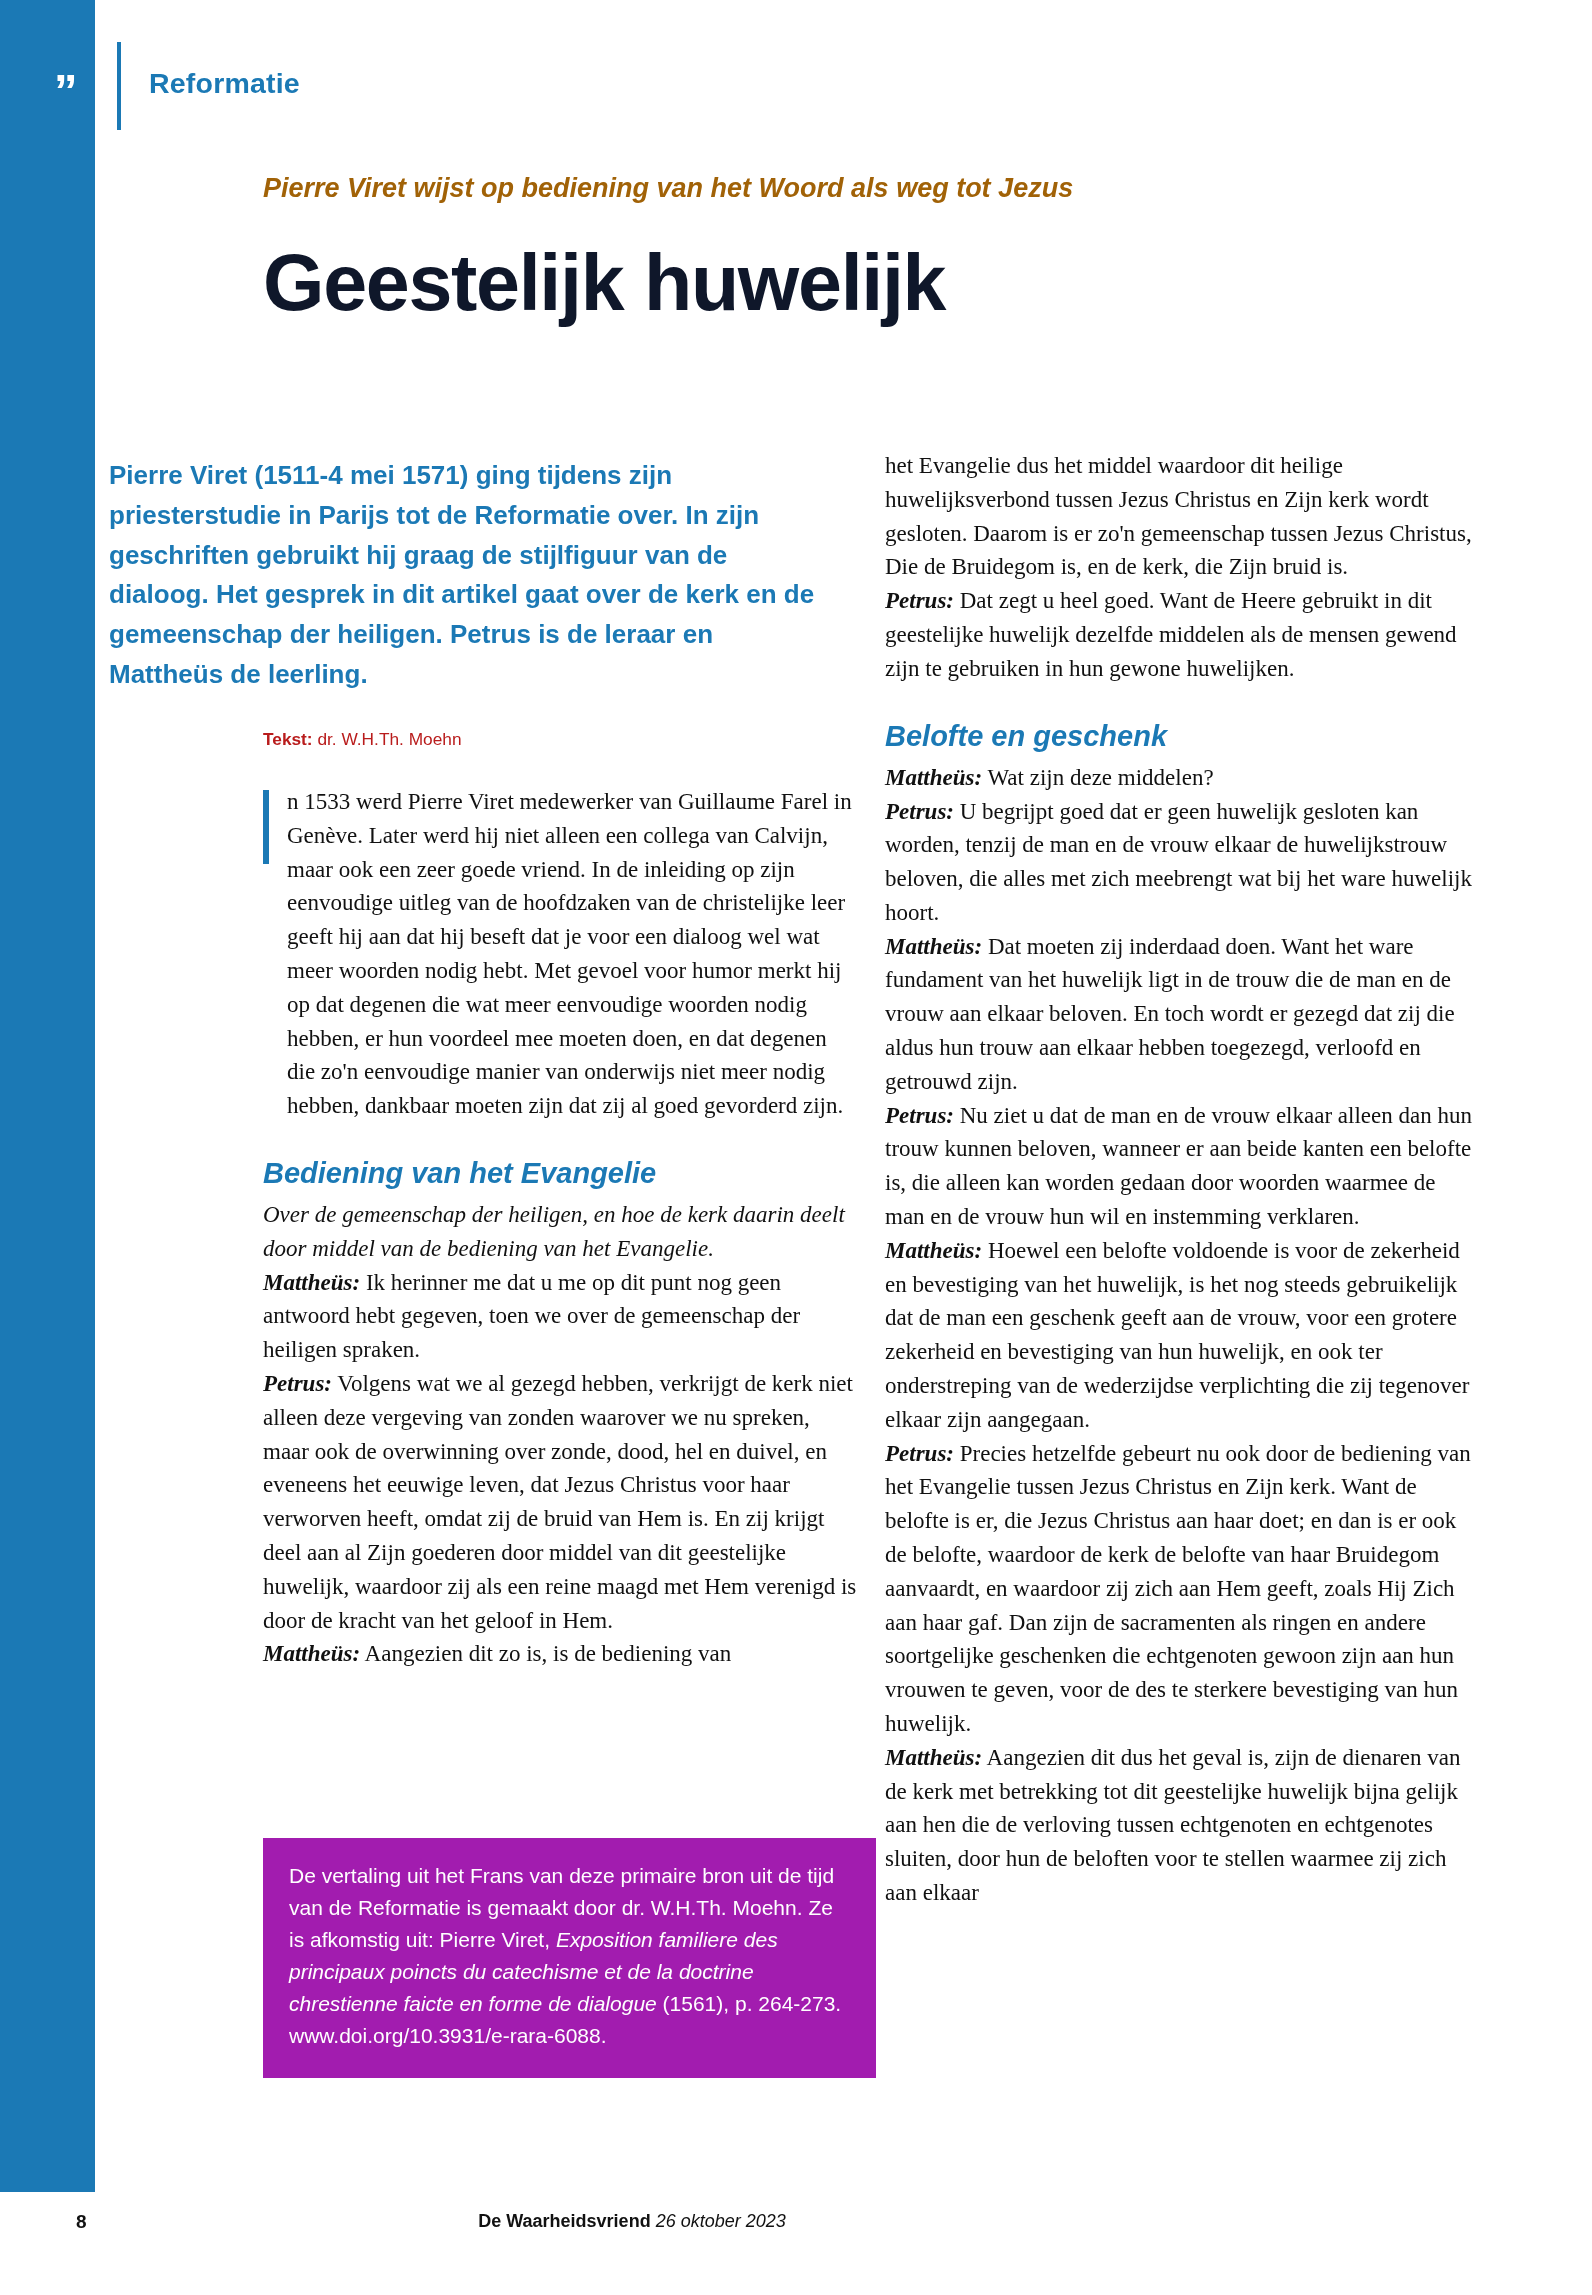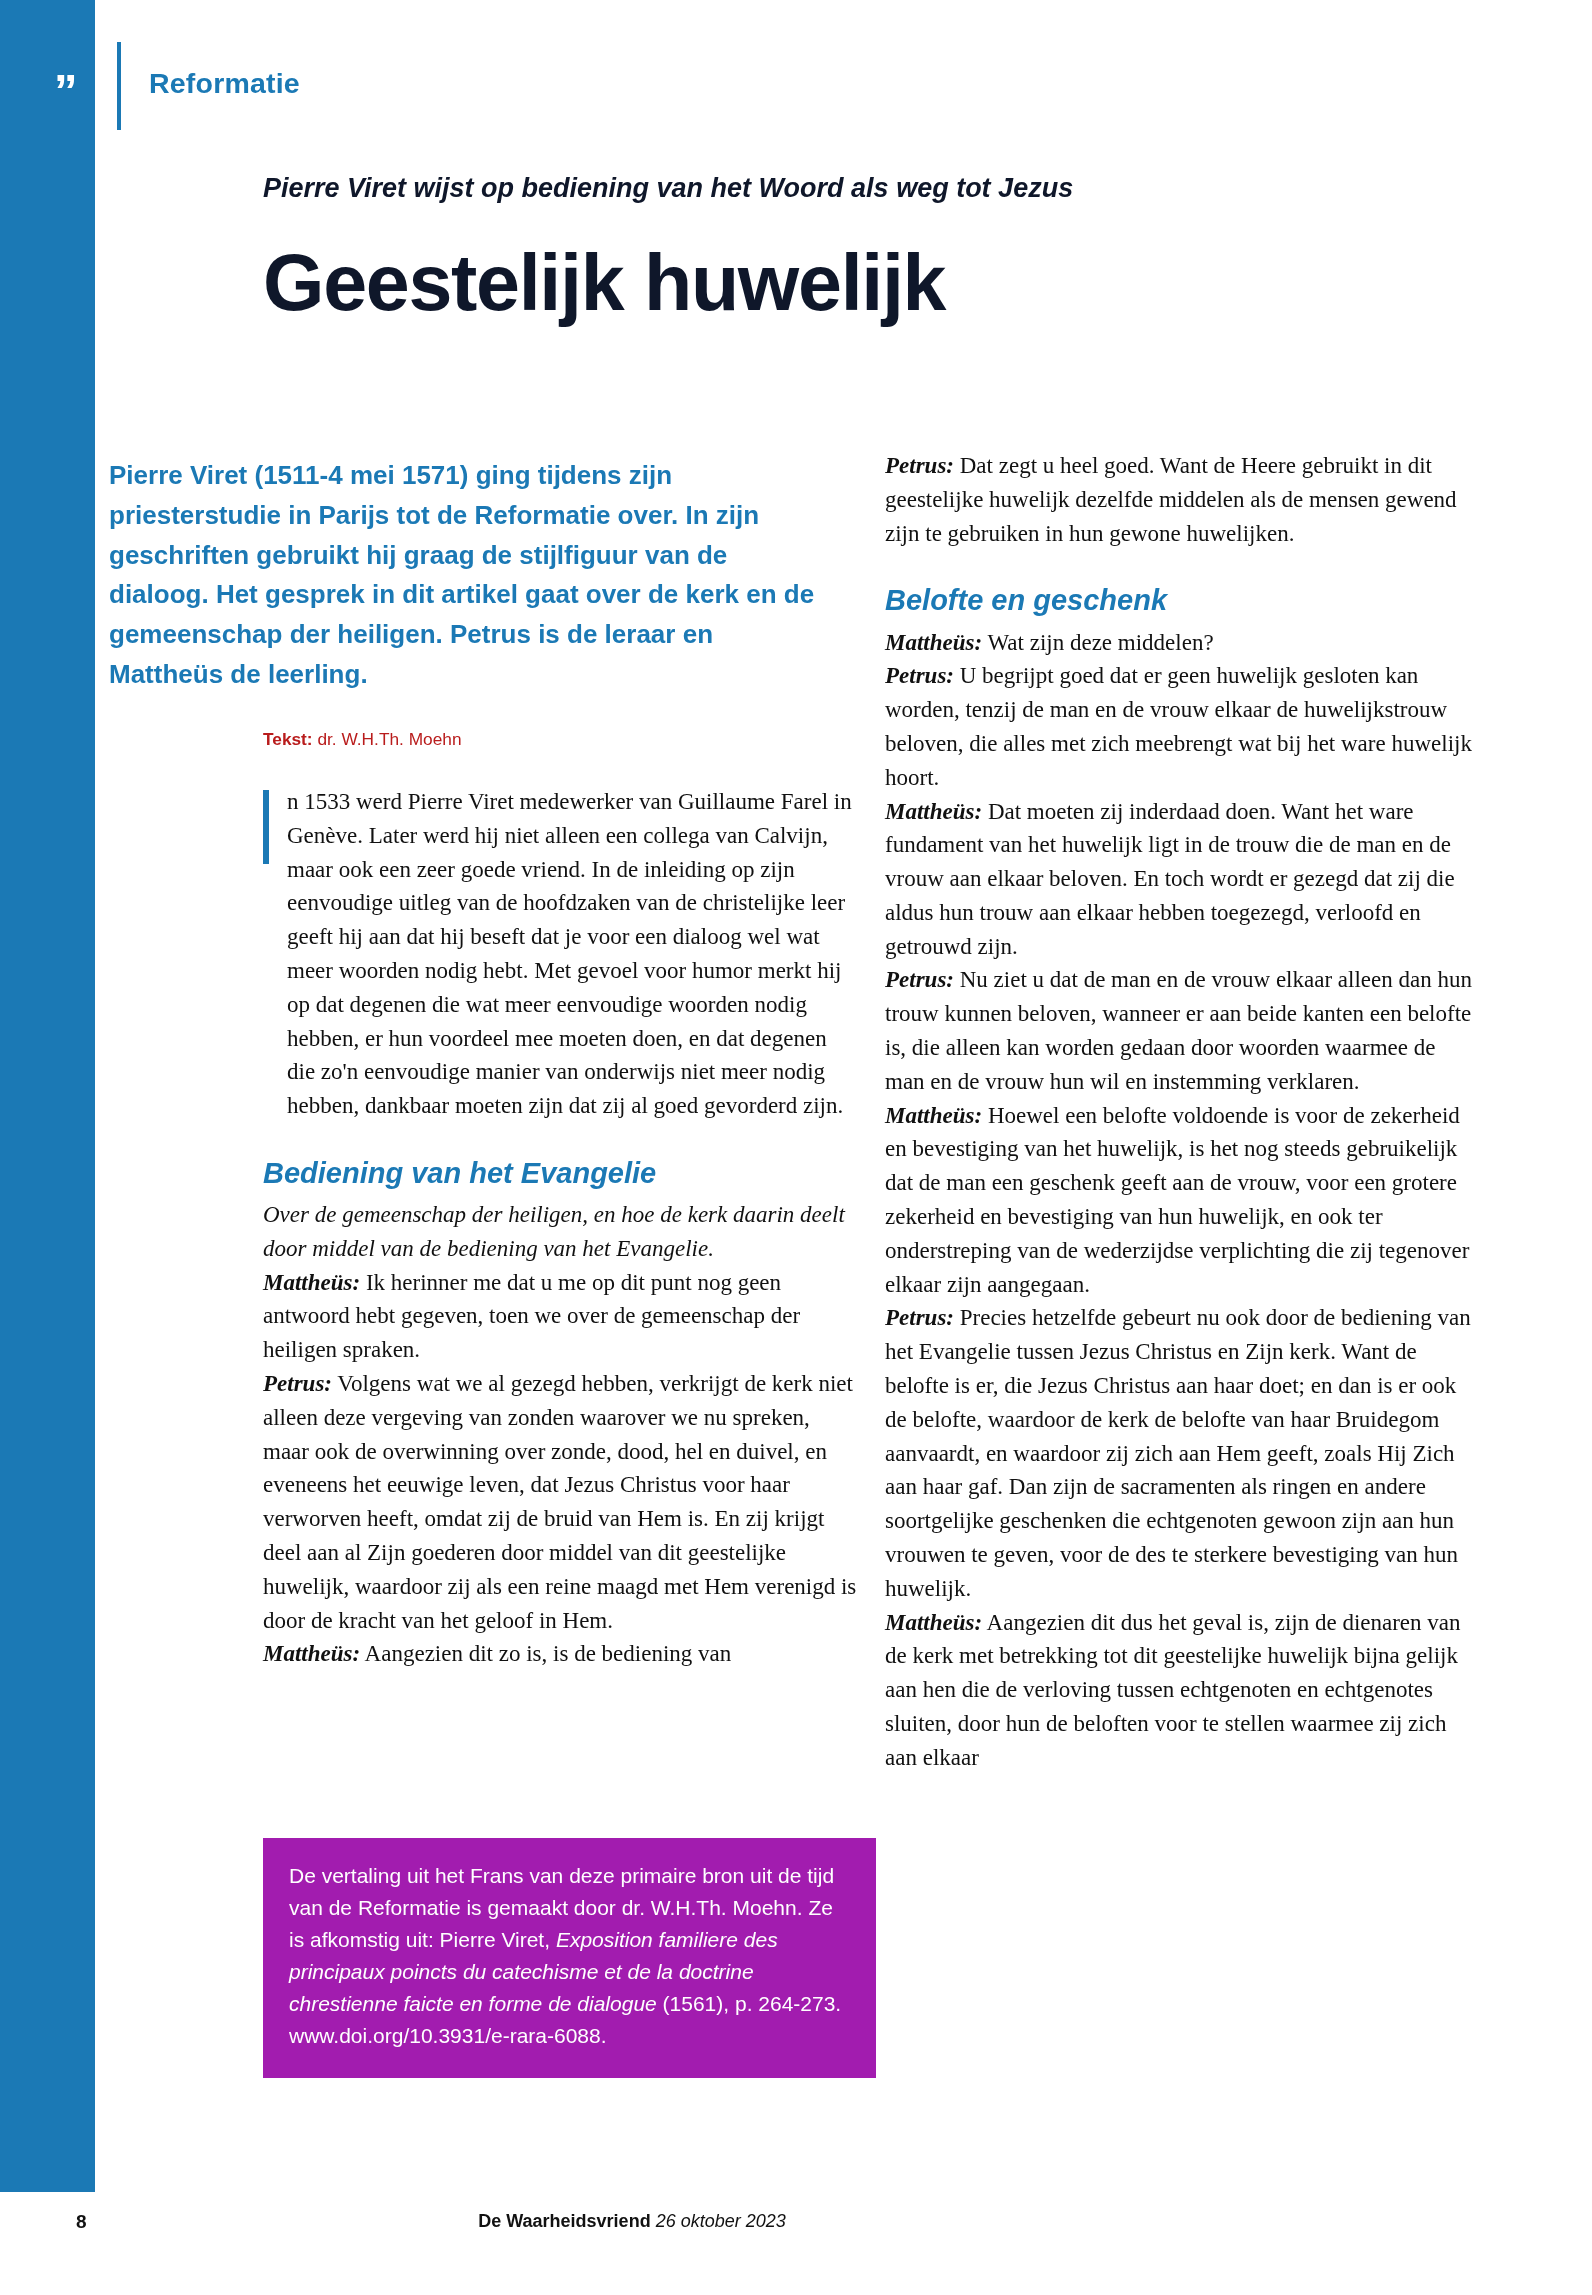--- a/index.html
+++ b/index.html
@@ -63,21 +63,21 @@
     font-weight: bold;
     font-size: 28.5px;
     letter-spacing: 0.2px;
   }
   
   .kicker {
     position: absolute;
     left: 263px;
     top: 173px;
     width: 1122px;
-    color: #0f172a;
+    color: #a16207;
     font-family: "Liberation Sans", sans-serif;
     font-style: italic;
     font-weight: bold;
     font-size: 27px;
   }
   .headline {
     position: absolute;
     left: 263px;
     top: 242px;
     width: 1165px;
@@ -223,20 +223,21 @@
 
     <div class="subhead">Bediening van het Evangelie</div>
     <p class="intro-italic">Over de gemeenschap der heiligen, en hoe de kerk daarin deelt door middel van de bediening van het Evangelie.</p>
 
     <p><span class="speaker">Mattheüs:</span><span> Ik herinner me dat u me op dit punt nog geen antwoord hebt gegeven, toen we over de gemeenschap der heiligen spraken.</span></p>
     <p><span class="speaker">Petrus:</span><span> Volgens wat we al gezegd hebben, verkrijgt de kerk niet alleen deze vergeving van zonden waarover we nu spreken, maar ook de overwinning over zonde, dood, hel en duivel, en eveneens het eeuwige leven, dat Jezus Christus voor haar verworven heeft, omdat zij de bruid van Hem is. En zij krijgt deel aan al Zijn goederen door middel van dit geestelijke huwelijk, waardoor zij als een reine maagd met Hem verenigd is door de kracht van het geloof in Hem.</span></p>
     <p><span class="speaker">Mattheüs:</span><span> Aangezien dit zo is, is de bediening van</span></p>
   </div>
 
   <div class="col col-right">
+    <p>het Evangelie dus het middel waardoor dit heilige huwelijksverbond tussen Jezus Christus en Zijn kerk wordt gesloten. Daarom is er zo'n gemeenschap tussen Jezus Christus, Die de Bruidegom is, en de kerk, die Zijn bruid is.</p>
     <p><span class="speaker">Petrus:</span><span> Dat zegt u heel goed. Want de Heere gebruikt in dit geestelijke huwelijk dezelfde middelen als de mensen gewend zijn te gebruiken in hun gewone huwelijken.</span></p>
 
     <div class="subhead">Belofte en geschenk</div>
     <p><span class="speaker">Mattheüs:</span><span> Wat zijn deze middelen?</span></p>
     <p><span class="speaker">Petrus:</span><span> U begrijpt goed dat er geen huwelijk gesloten kan worden, tenzij de man en de vrouw elkaar de huwelijkstrouw beloven, die alles met zich meebrengt wat bij het ware huwelijk hoort.</span></p>
     <p><span class="speaker">Mattheüs:</span><span> Dat moeten zij inderdaad doen. Want het ware fundament van het huwelijk ligt in de trouw die de man en de vrouw aan elkaar beloven. En toch wordt er gezegd dat zij die aldus hun trouw aan elkaar hebben toegezegd, verloofd en getrouwd zijn.</span></p>
     <p><span class="speaker">Petrus:</span><span> Nu ziet u dat de man en de vrouw elkaar alleen dan hun trouw kunnen beloven, wanneer er aan beide kanten een belofte is, die alleen kan worden gedaan door woorden waarmee de man en de vrouw hun wil en instemming verklaren.</span></p>
     <p><span class="speaker">Mattheüs:</span><span> Hoewel een belofte voldoende is voor de zekerheid en bevestiging van het huwelijk, is het nog steeds gebruikelijk dat de man een geschenk geeft aan de vrouw, voor een grotere zekerheid en bevestiging van hun huwelijk, en ook ter onderstreping van de wederzijdse verplichting die zij tegenover elkaar zijn aangegaan.</span></p>
     <p><span class="speaker">Petrus:</span><span> Precies hetzelfde gebeurt nu ook door de bediening van het Evangelie tussen Jezus Christus en Zijn kerk. Want de belofte is er, die Jezus Christus aan haar doet; en dan is er ook de belofte, waardoor de kerk de belofte van haar Bruidegom aanvaardt, en waardoor zij zich aan Hem geeft, zoals Hij Zich aan haar gaf. Dan zijn de sacramenten als ringen en andere soortgelijke geschenken die echtgenoten gewoon zijn aan hun vrouwen te geven, voor de des te sterkere bevestiging van hun huwelijk.</span></p>
 

